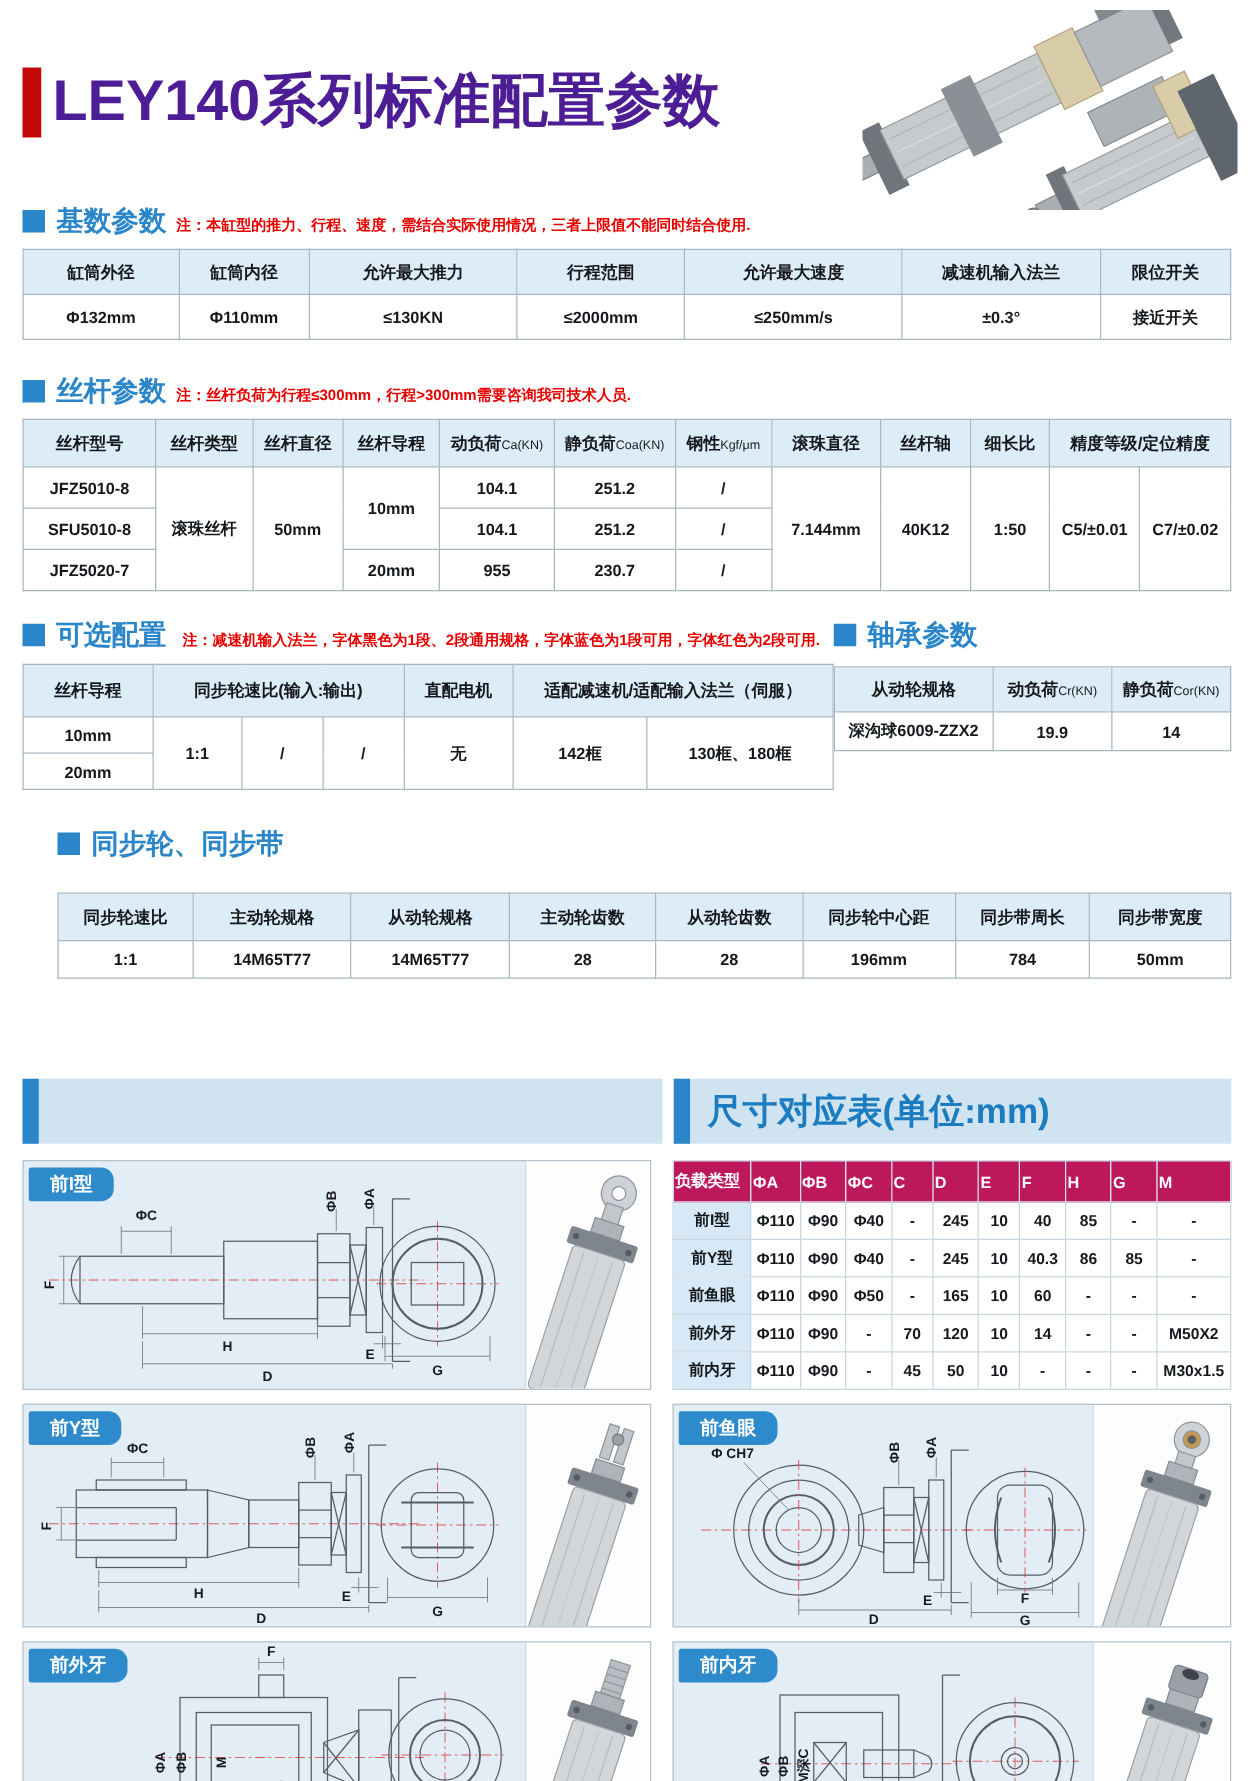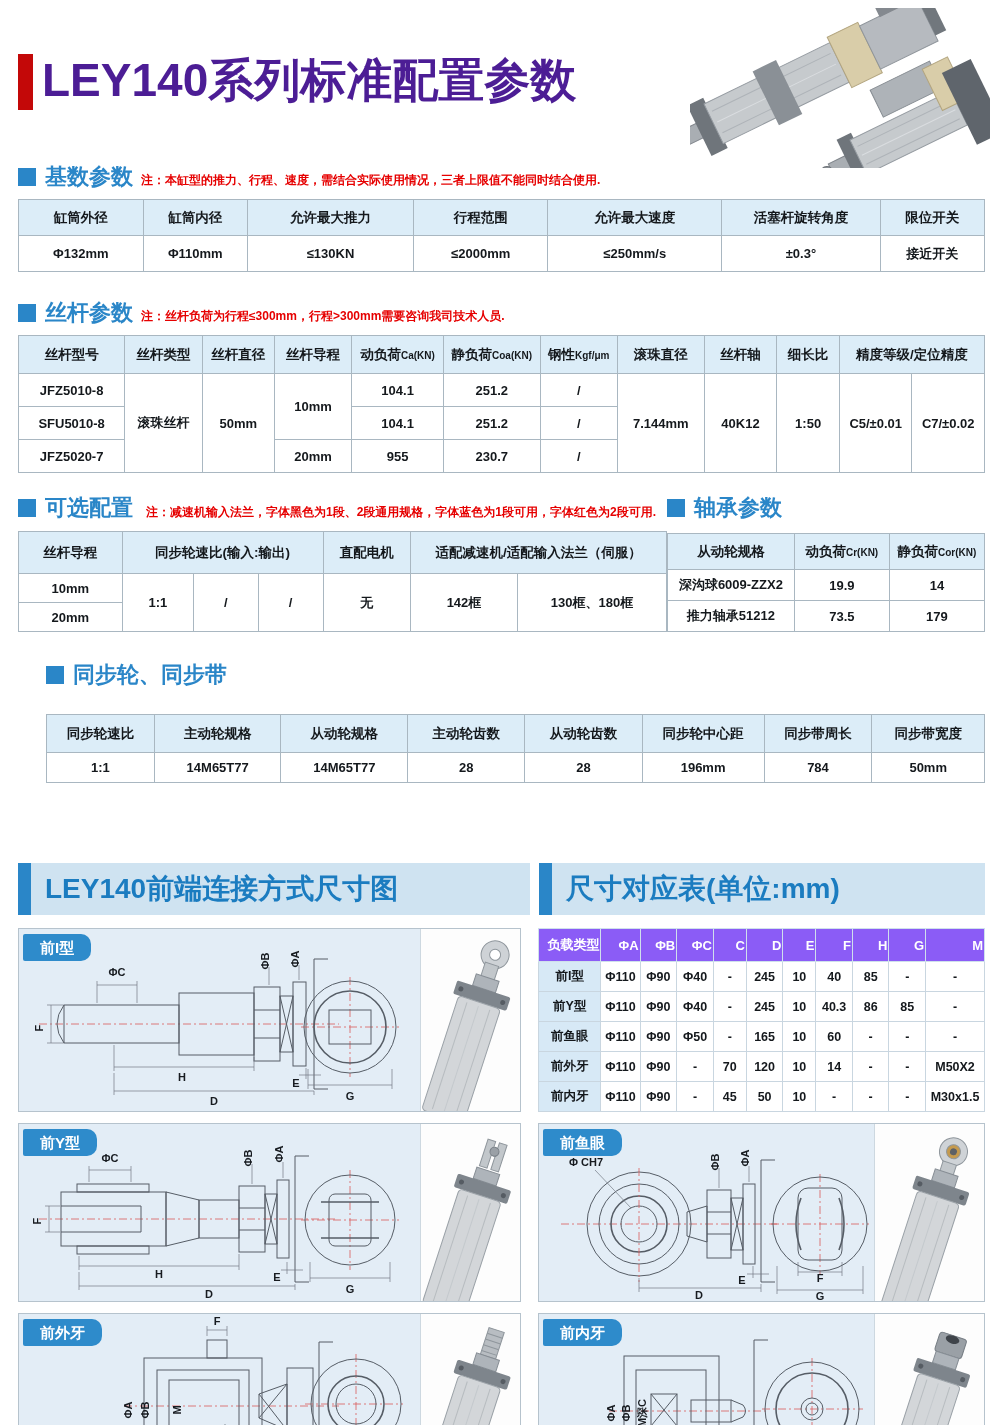--- a/index.html
+++ b/index.html
@@ -22,21 +22,21 @@
   .sec-head{display:flex;align-items:center;margin-bottom:7px;}
   .sq{width:18px;height:18px;background:#2a86c8;flex:none;}
   .sec-title{color:#2a86c8;font-size:22px;font-weight:bold;margin-left:9px;white-space:nowrap;}
   .sec-note{color:#e60000;font-size:12px;font-weight:bold;margin-left:8px;margin-top:6px;white-space:nowrap;}
 
   
   table.spec{border-collapse:collapse;width:100%;table-layout:fixed;background:#fff;}
   .spec th,.spec td{border:1px solid #a9b7c1;text-align:center;vertical-align:middle;color:#14181c;padding:1px 2px;overflow:hidden;}
   .spec thead th{background:#dcedf8;font-weight:bold;font-size:13.5px;}
   .spec td{font-weight:bold;font-size:13px;background:#fff;}
-  .sub{font-size:10px;font-weight:bold;}
+  .sub{font-size:10px;font-weight:normal;}
   .h36 th,.h36 td{height:36px;}
   .screw thead th{height:38px;}
   .screw tbody td{height:33px;}
   .opt thead th{height:42px;}
   .opt tbody td{height:29px;}
   .bear thead th{height:36px;}
   .bear tbody td{height:31px;}
   .sync thead th{height:38px;}
   .sync tbody td{height:30px;}
 
@@ -60,21 +60,21 @@
   .gcol-left{width:503px;}
   .gcol-right{width:447px;}
   .dbox{position:relative;background:#e3edf6;border:1px solid #b6c3cd;overflow:hidden;}
   .dbox .tab{position:absolute;top:5px;left:4px;background:#2e8bcb;color:#fff;font-weight:bold;font-size:15px;line-height:15px;padding:6px 17px;border-radius:2px 10px 10px 2px;z-index:3;}
   .dbox .photo{position:absolute;top:0;right:0;bottom:0;background:#fdfdfd;border-left:1px solid #cdd8e0;}
   .dbox svg.drawing{position:absolute;left:0;top:0;}
   .mb11{margin-bottom:11px;}
 
   
   table.dimtab{border-collapse:collapse;width:100%;table-layout:fixed;height:184px;}
-  .dimtab th{background:#8b5cf6;color:#fff;font-weight:bold;font-size:13px;border:1px solid #cfe0ec;height:33px;text-align:right;padding:0 1px;}
+  .dimtab th{background:#be185d;color:#fff;font-weight:bold;font-size:13px;border:1px solid #cfe0ec;height:33px;text-align:left;padding:0 1px;}
   .dimtab td{border:1px solid #c9d6e0;background:#fff;font-weight:bold;font-size:12.5px;color:#14181c;text-align:center;height:30px;padding:0 1px;overflow:hidden;}
   .dimtab td.rowlabel{background:#d7e9f6;}
 
   
   .ol{stroke:#565d66;stroke-width:1;fill:none;}
   .ol2{stroke:#565d66;stroke-width:1.6;fill:none;}
   .dim{stroke:#737a84;stroke-width:0.7;fill:none;}
   .red{stroke:#d95b5b;stroke-width:0.8;fill:none;stroke-dasharray:8 3 2 3;}
   text.lbl{font-family:"Liberation Sans","DejaVu Sans",sans-serif;font-size:11px;font-weight:bold;fill:#171b20;}
 </style>
@@ -132,21 +132,21 @@
         <col style="width:16.4%">
         <col style="width:10.8%">
       </colgroup>
     <thead>
         <tr>
       <th>缸筒外径</th>
       <th>缸筒内径</th>
       <th>允许最大推力</th>
       <th>行程范围</th>
       <th>允许最大速度</th>
-      <th>活塞杆旋转角度</th>
+      <th>减速机输入法兰</th>
       <th>限位开关</th>
     </tr>
       </thead>
     <tbody>
         <tr>
       <td>Φ132mm</td>
       <td>Φ110mm</td>
       <td>≤130KN</td>
       <td>≤2000mm</td>
       <td>≤250mm/s</td>
@@ -283,25 +283,20 @@
         <th><span>动负荷</span><span class="sub">Cr(KN)</span></th>
         <th><span>静负荷</span><span class="sub">Cor(KN)</span></th>
       </tr>
         </thead>
       <tbody>
         <tr>
           <td>深沟球6009-ZZX2</td>
           <td>19.9</td>
           <td>14</td>
         </tr>
-        <tr>
-          <td>推力轴承51212</td>
-          <td>73.5</td>
-          <td>179</td>
-        </tr>
       </tbody>
     </table>
   </div>
 </div>
 
 <div class="pad sec-sync">
   <div class="sec-head">
     <div class="sq"></div>
     <span class="sec-title">同步轮、同步带</span>
   </div>
@@ -339,21 +334,20 @@
       <td>784</td>
       <td>50mm</td>
     </tr>
       </tbody>
   </table>
 </div>
 
 <div class="pad banner-row">
   <div class="banner banner-left">
     <div class="bbar"></div>
-    <div class="btext">LEY140前端连接方式尺寸图</div>
   </div>
   <div class="banner banner-right">
     <div class="bbar"></div>
     <div class="btext">尺寸对应表(单位:mm)</div>
   </div>
 </div>
 
 <div class="pad grid-row">
 
   <div class="gcol-left">

